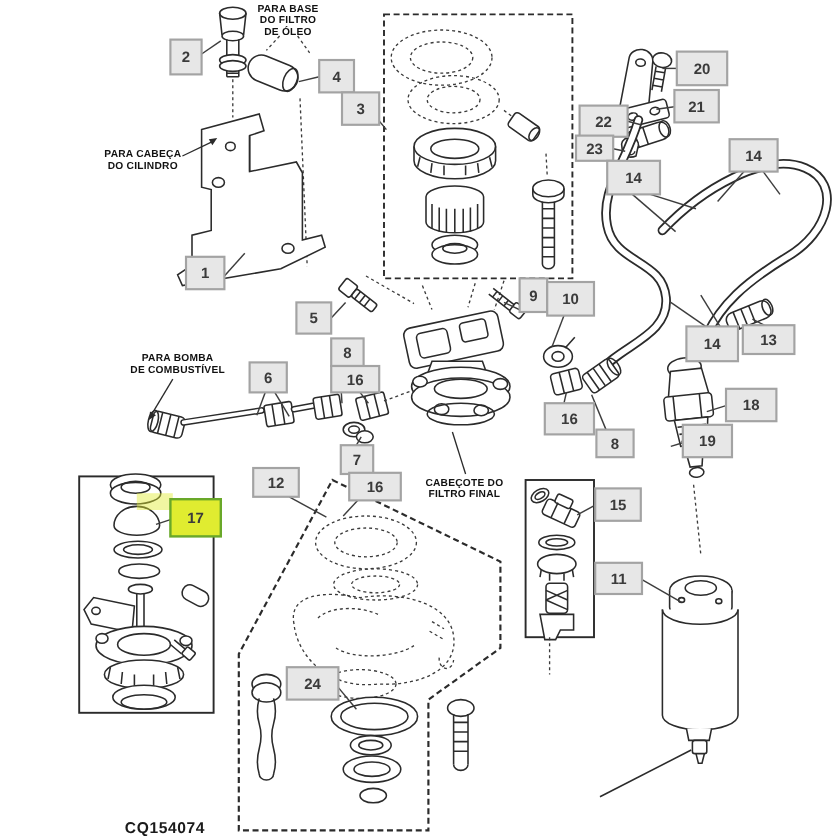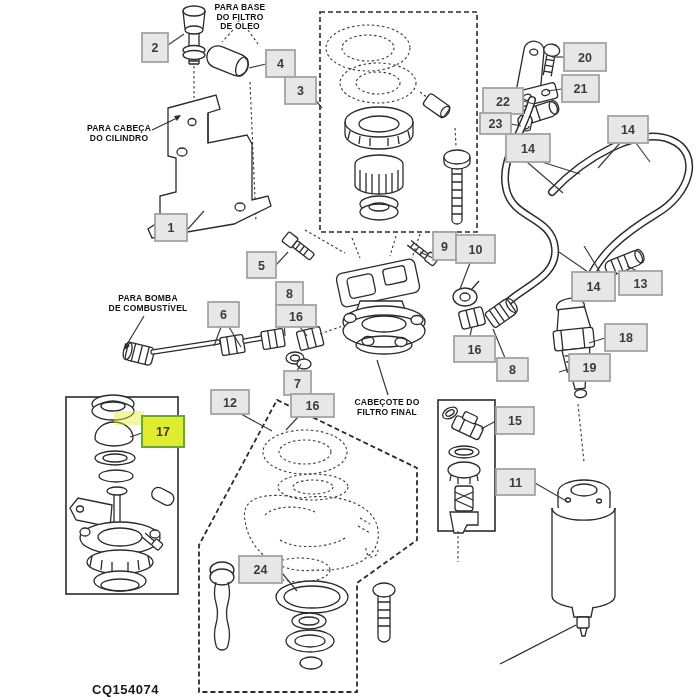--- a/index.html
+++ b/index.html
@@ -7,21 +7,21 @@
          font-family:"Liberation Sans", sans-serif;}
   svg{position:absolute;left:0;top:0;}
   .ln{stroke:#2b2b2b;stroke-width:1.3;fill:none;}
   .lnw{stroke:#2b2b2b;stroke-width:1.3;fill:#ffffff;}
   .dash{stroke:#2b2b2b;stroke-width:1.2;fill:none;stroke-dasharray:5 3;}
   .dot{stroke:#3a3a3a;stroke-width:1.1;fill:none;stroke-dasharray:2.5 2.5;}
   .hose-o{stroke:#2b2b2b;stroke-width:8;fill:none;stroke-linecap:round;}
   .hose-i{stroke:#ffffff;stroke-width:5;fill:none;stroke-linecap:round;}
   .tube-o{stroke:#2b2b2b;stroke-width:5.5;fill:none;stroke-linecap:round;}
   .tube-i{stroke:#ffffff;stroke-width:3;fill:none;stroke-linecap:round;}
-  .figcode{position:absolute;left:92px;top:682px;font-size:13px;font-weight:bold;
+  .figcode{position:absolute;left:104px;top:682px;font-size:13px;font-weight:bold;
            color:#1a1a1a;letter-spacing:0.5px;}
 </style>
 </head>
 <body>
 
 <div class="stage">
   <svg id="art" width="700" height="700" viewBox="0 0 700 700">
 
     <g>
       <ellipse class="lnw" cx="194" cy="11" rx="11" ry="5"></ellipse>

